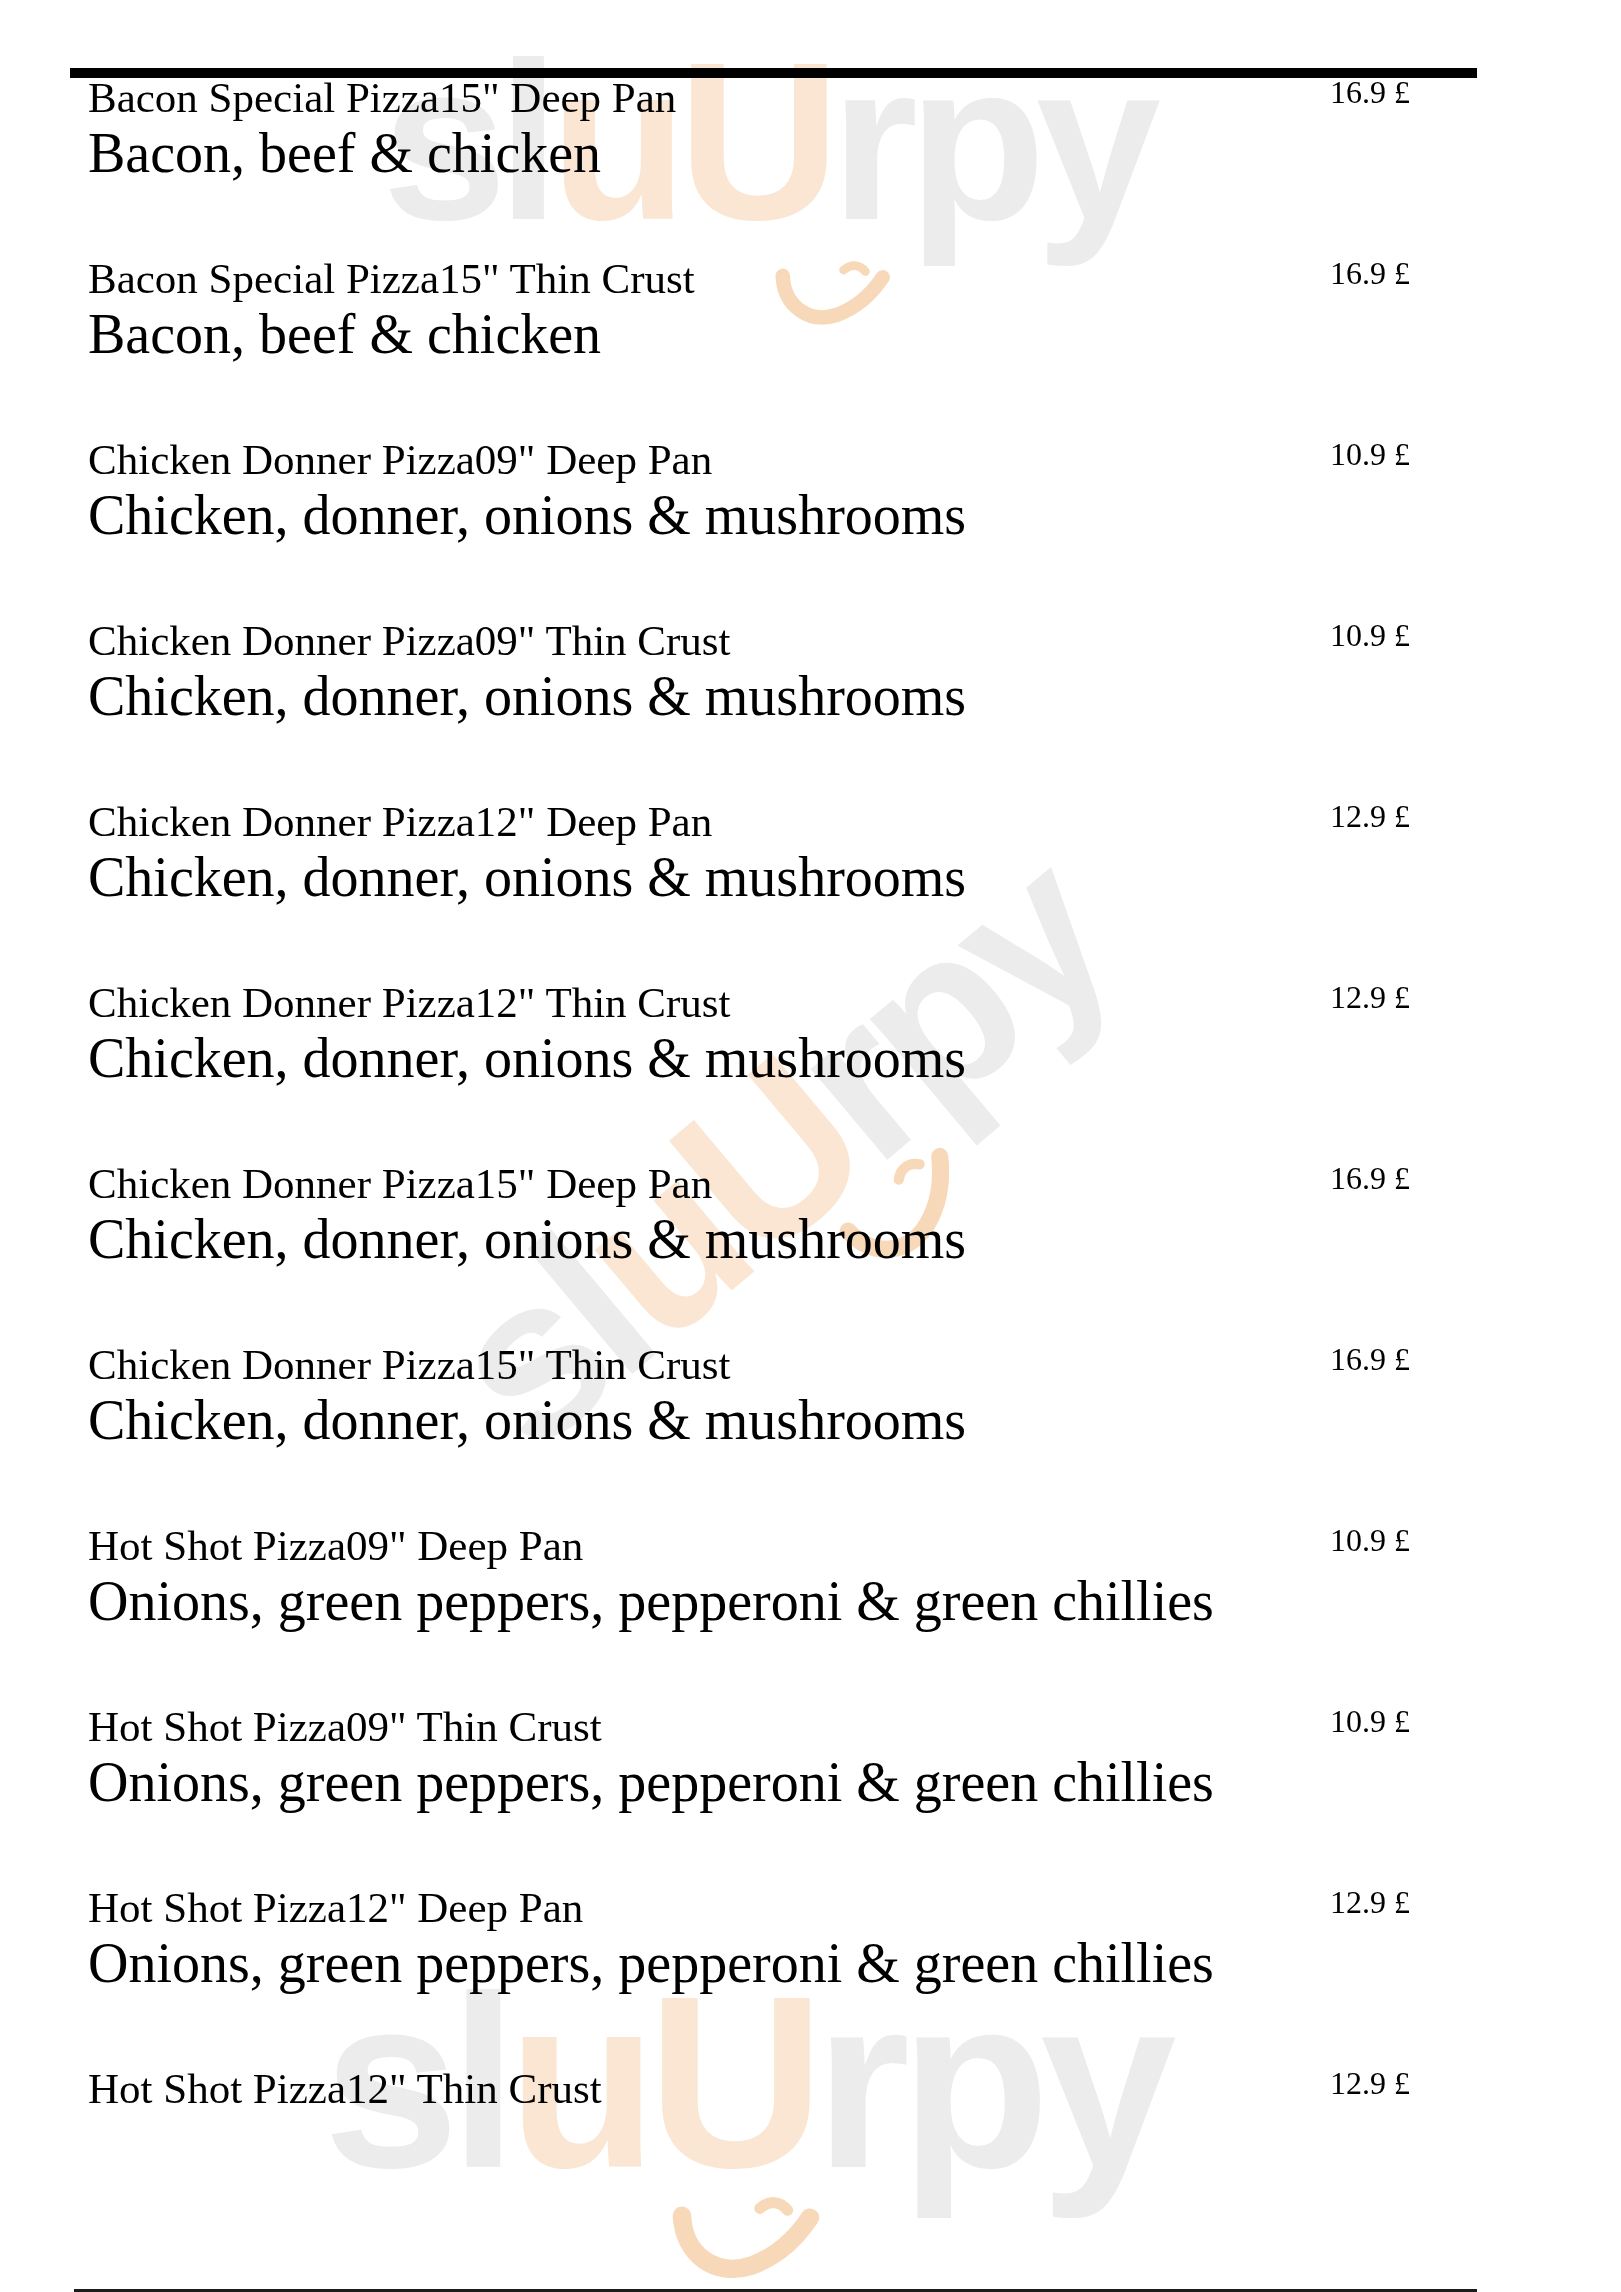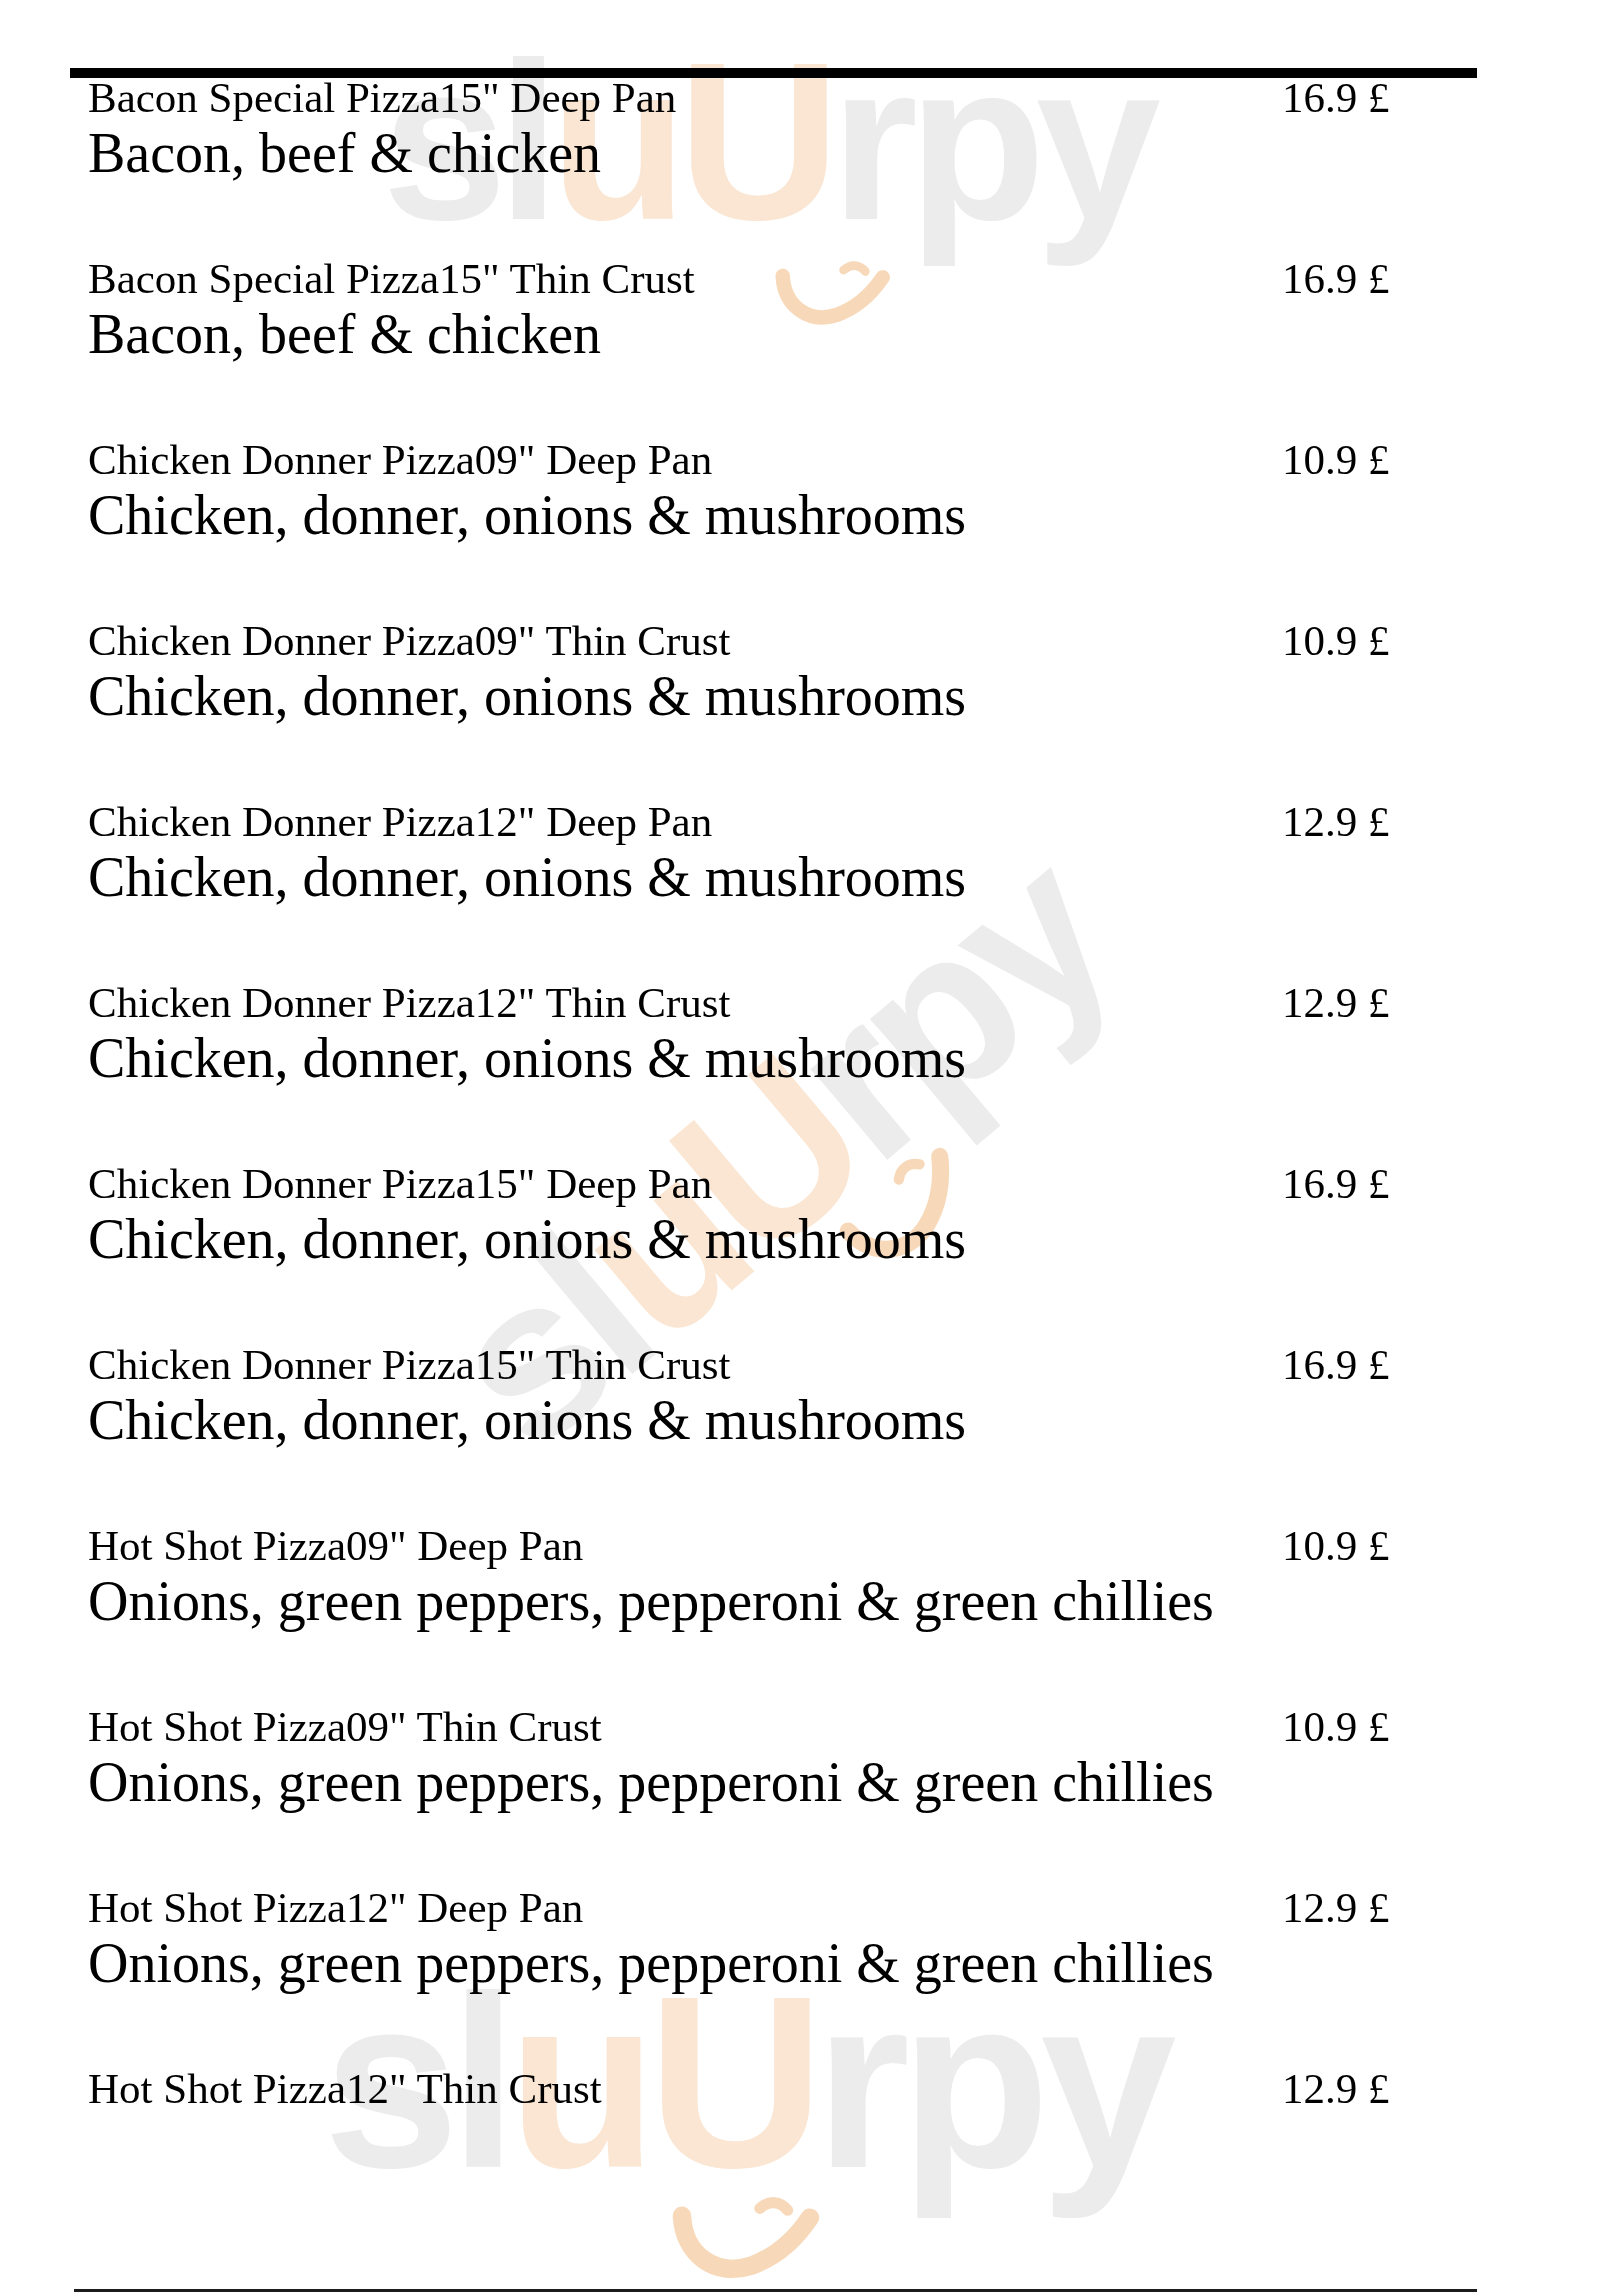--- a/index.html
+++ b/index.html
@@ -19,21 +19,21 @@
   .swoosh{position:absolute;z-index:0;}
   .swoosh path{stroke:var(--swoosh,#f7d9ba);fill:none;stroke-linecap:round;}
   .swoosh1{left:774px;top:247px;width:116px;height:94px;}
   .swoosh2{left:838px;top:1122px;width:137px;height:176px;transform:rotate(-40deg);}
   .swoosh3{left:593px;top:2188px;width:304px;height:102px;}
   
   .menu{position:absolute;left:88px;top:76px;width:1509px;z-index:2;color:var(--text,#000);}
   .menu-row{position:relative;height:181px;}
   .item-title{position:absolute;left:0;top:0;font-size:43px;line-height:1;white-space:nowrap;}
   .item-desc{position:absolute;left:0;top:49px;font-size:56px;line-height:1;white-space:nowrap;}
-  .item-price{position:absolute;left:1194px;top:0;font-size:43px;line-height:1;white-space:nowrap;}
+  .item-price{position:absolute;left:1242px;top:0;font-size:32px;line-height:1;white-space:nowrap;}
 </style>
 </head>
 <body>
 
 <div class="page">
 
   <div class="top-bar"></div>
 
   <div class="wm wm1" aria-hidden="true"><span class="g">sl</span><span class="o">u</span><span class="o">U</span><span class="g">rpy</span></div>
   <svg class="swoosh swoosh1" viewBox="0 0 160 110">

